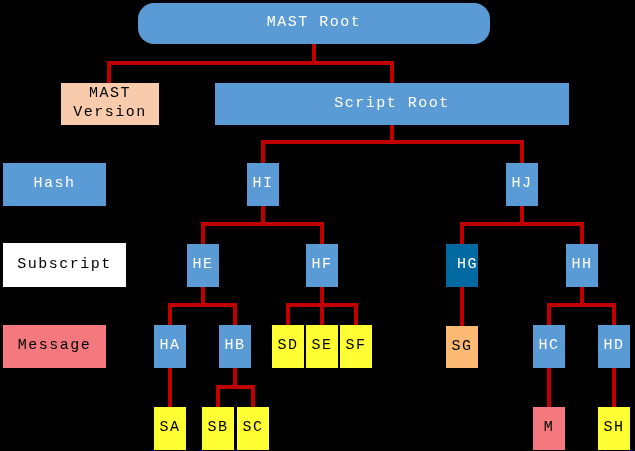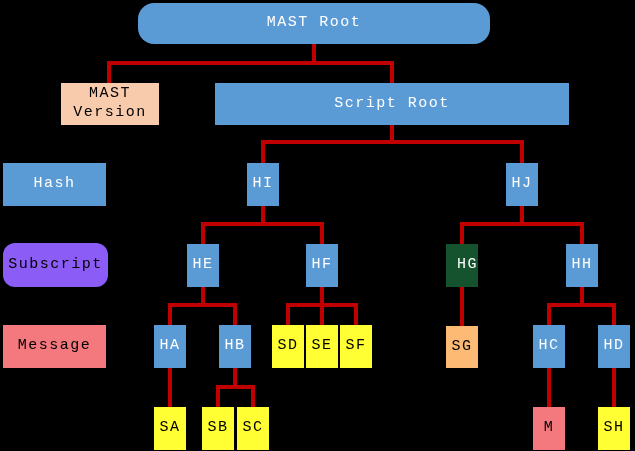--- a/index.html
+++ b/index.html
@@ -60,27 +60,27 @@
       <path d="M235 368 L235 387 L253 387 L253 407" fill="none" stroke="#C00000" stroke-width="4" stroke-linejoin="miter" stroke-linecap="butt"></path>
       <path d="M549 368 L549 407" fill="none" stroke="#C00000" stroke-width="4" stroke-linejoin="miter" stroke-linecap="butt"></path>
       <path d="M614 368 L614 407" fill="none" stroke="#C00000" stroke-width="4" stroke-linejoin="miter" stroke-linecap="butt"></path>
     </svg>
   <div id="nodes-layer">
       <div class="node node--hash" style="left: 138px; top: 3px; width: 352px; height: 41px; background: rgb(91, 155, 213); color: rgb(255, 255, 255); border-radius: 16px;">MAST Root</div>
       <div class="node node--version" style="left: 61px; top: 83px; width: 98px; height: 42px; background: rgb(248, 203, 173); color: rgb(0, 0, 0);">MAST
 Version</div>
       <div class="node node--hash" style="left: 215px; top: 83px; width: 354px; height: 42px; background: rgb(91, 155, 213); color: rgb(255, 255, 255);">Script Root</div>
       <div class="node node--hash node--legend" style="left: 3px; top: 163px; width: 103px; height: 43px; background: rgb(91, 155, 213); color: rgb(255, 255, 255);">Hash</div>
-      <div class="node node--subscript node--legend" style="left: 3px; top: 243px; width: 105px; height: 44px; background: #8b5cf6; color: rgb(0, 0, 0); border-radius: 12px;">Subscript</div>
+      <div class="node node--subscript node--legend" style="left: 3px; top: 243px; width: 123px; height: 44px; background: #ffffff; color: rgb(0, 0, 0);">Subscript</div>
       <div class="node node--message node--legend" style="left: 3px; top: 325px; width: 103px; height: 43px; background: rgb(244, 121, 126); color: rgb(0, 0, 0);">Message</div>
       <div class="node node--hash" style="left: 247px; top: 163px; width: 32px; height: 43px; background: rgb(91, 155, 213); color: rgb(255, 255, 255);">HI</div>
       <div class="node node--hash" style="left: 506px; top: 163px; width: 32px; height: 43px; background: rgb(91, 155, 213); color: rgb(255, 255, 255);">HJ</div>
       <div class="node node--hash" style="left: 187px; top: 244px; width: 32px; height: 43px; background: rgb(91, 155, 213); color: rgb(255, 255, 255);">HE</div>
       <div class="node node--hash" style="left: 306px; top: 244px; width: 32px; height: 43px; background: rgb(91, 155, 213); color: rgb(255, 255, 255);">HF</div>
-      <div class="node node--hash" style="left: 446px; top: 244px; width: 32px; height: 43px; background: #14532d; color: rgb(255, 255, 255); padding-left: 11px;">HG</div>
+      <div class="node node--hash" style="left: 446px; top: 244px; width: 32px; height: 43px; background: #0369a1; color: rgb(255, 255, 255); padding-left: 11px;">HG</div>
       <div class="node node--hash" style="left: 566px; top: 244px; width: 32px; height: 43px; background: rgb(91, 155, 213); color: rgb(255, 255, 255);">HH</div>
       <div class="node node--hash" style="left: 154px; top: 325px; width: 32px; height: 43px; background: rgb(91, 155, 213); color: rgb(255, 255, 255);">HA</div>
       <div class="node node--hash" style="left: 219px; top: 325px; width: 32px; height: 43px; background: rgb(91, 155, 213); color: rgb(255, 255, 255);">HB</div>
       <div class="node node--subscript" style="left: 272px; top: 325px; width: 32px; height: 43px; background: rgb(255, 255, 51); color: rgb(0, 0, 0);">SD</div>
       <div class="node node--subscript" style="left: 306px; top: 325px; width: 32px; height: 43px; background: rgb(255, 255, 51); color: rgb(0, 0, 0);">SE</div>
       <div class="node node--subscript" style="left: 340px; top: 325px; width: 32px; height: 43px; background: rgb(255, 255, 51); color: rgb(0, 0, 0);">SF</div>
       <div class="node node--subscript" style="left: 446px; top: 326px; width: 32px; height: 42px; background: #fdba74; color: rgb(0, 0, 0);">SG</div>
       <div class="node node--hash" style="left: 533px; top: 325px; width: 32px; height: 43px; background: rgb(91, 155, 213); color: rgb(255, 255, 255);">HC</div>
       <div class="node node--hash" style="left: 598px; top: 325px; width: 32px; height: 43px; background: rgb(91, 155, 213); color: rgb(255, 255, 255);">HD</div>
       <div class="node node--subscript" style="left: 154px; top: 407px; width: 32px; height: 43px; background: rgb(255, 255, 51); color: rgb(0, 0, 0);">SA</div>

